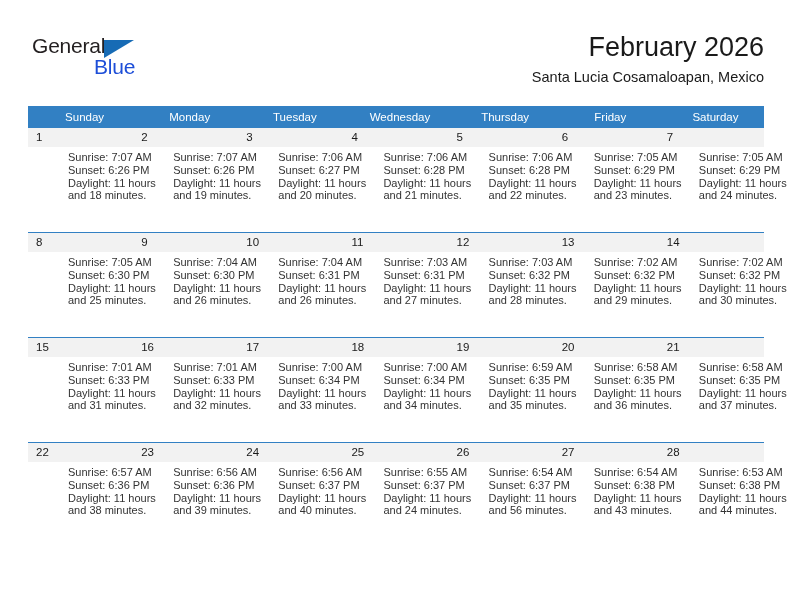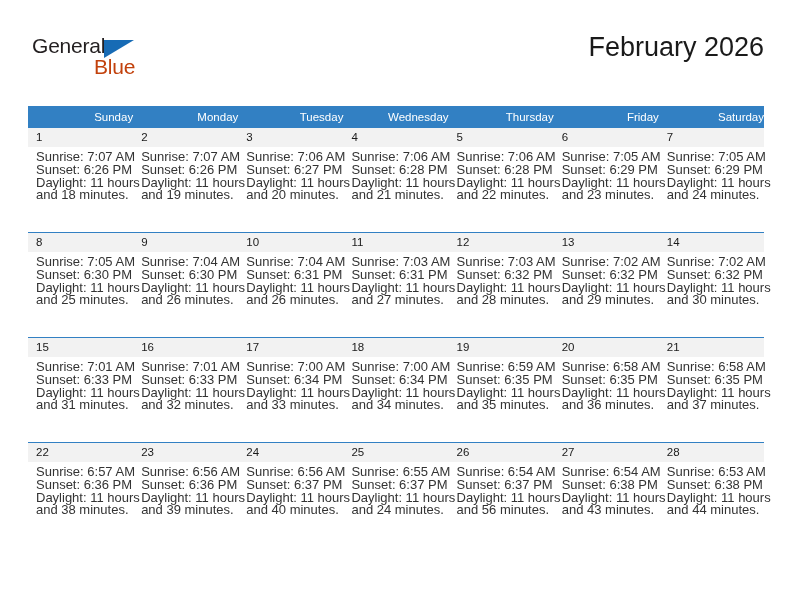--- a/index.html
+++ b/index.html
@@ -53,21 +53,21 @@
     width: 0;
     height: 0;
     border-left: 30px solid #176bb5;
     border-bottom: 18px solid transparent;
   }
   .logo-blue {
     position: absolute;
     left: 62px;
     top: 21px;
     font-size: 21px;
-    color: #c2410c;
+    color: #1d4ed8;
     letter-spacing: -0.2px;
     font-family: "Liberation Sans", sans-serif;
   }
 
   .title-block {
     position: absolute;
     right: 0;
     top: 0;
     text-align: right;
   }
@@ -93,21 +93,21 @@
     top: 106px;
     width: 736px;
     border-collapse: collapse;
     table-layout: fixed;
   }
   .dow-row th {
     background: #3280c3;
     color: #ffffff;
     font-size: 11.5px;
     font-weight: normal;
-    text-align: right;
+    text-align: center;
     padding: 5px 0 5px 8px;
     height: 11px;
     border: none;
   }
   .week-row td {
     vertical-align: top;
     padding: 0;
     border: none;
     border-top: 1.5px solid #3280c3;
     height: 104px;
@@ -117,43 +117,45 @@
   }
   .daynum {
     background: #f2f2f2;
     font-size: 11.5px;
     color: #1a1a1a;
     padding: 3px 0 3px 8px;
     line-height: 13px;
   }
   .daycontent {
     padding: 4px 6px 0 8px;
-    font-size: 13px;
+    font-size: 11px;
     line-height: 12.8px;
     color: #333333;
+    margin-left: 32px;
   }
   .daycontent div {
     white-space: nowrap;
   }
 </style>
 </head>
 <body>
 
 <div class="page">
 
   <div class="header">
 
     <div class="logo">
       <span class="logo-general">General</span>
       <span class="logo-triangle"></span>
       <span class="logo-blue">Blue</span>
     </div>
 
     <div class="title-block">
       <div class="cal-title">February 2026</div>
+      <div class="cal-subtitle">Santa Lucia Cosamaloapan, Mexico</div>
     </div>
 
   </div>
 
   <table class="calendar">
     <thead>
       <tr class="dow-row">
         <th>Sunday</th>
         <th>Monday</th>
         <th>Tuesday</th>

